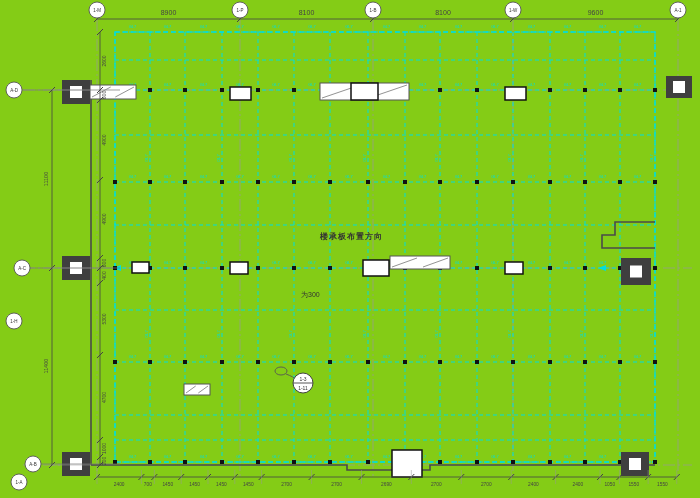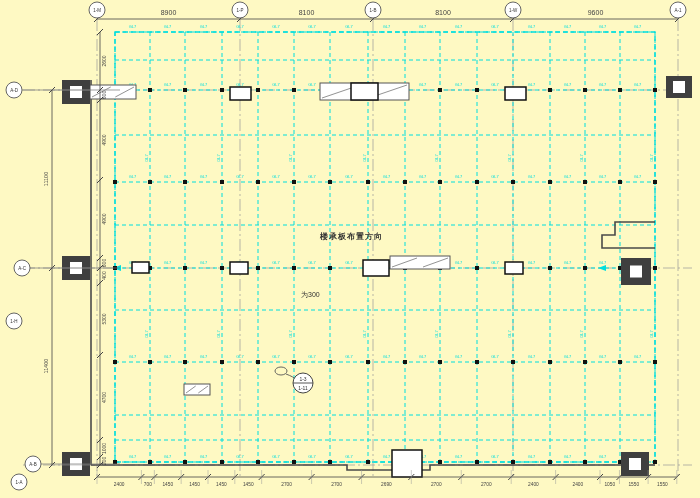--- a/index.html
+++ b/index.html
@@ -1,16 +1,16 @@
 <!DOCTYPE html>
 <html><head>
 <meta charset="utf-8">
 <style>
   html,body{margin:0;padding:0;background:#ffffff;}
-  #stage{position:relative;width:700px;height:498px;background:#fef9c3;overflow:hidden;
+  #stage{position:relative;width:700px;height:498px;background:#84cc16;overflow:hidden;
          font-family:"Liberation Sans","DejaVu Sans",sans-serif;}
   #plan{position:absolute;left:0;top:0;}
   .annot{position:absolute;color:#333;white-space:nowrap;}
   #annot-dir{left:320px;top:231px;font-size:8px;font-weight:bold;letter-spacing:1px;}
   #annot-thk{left:301px;top:290px;font-size:7px;}
 </style>
 </head>
 <body>
 
 <div id="stage">

